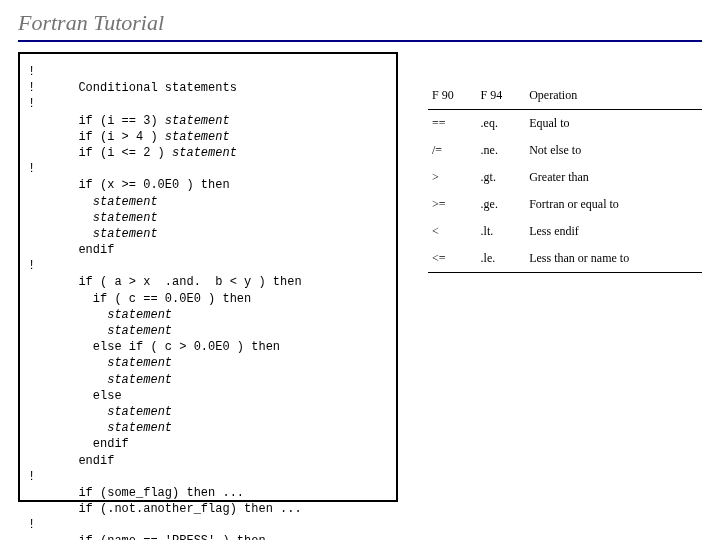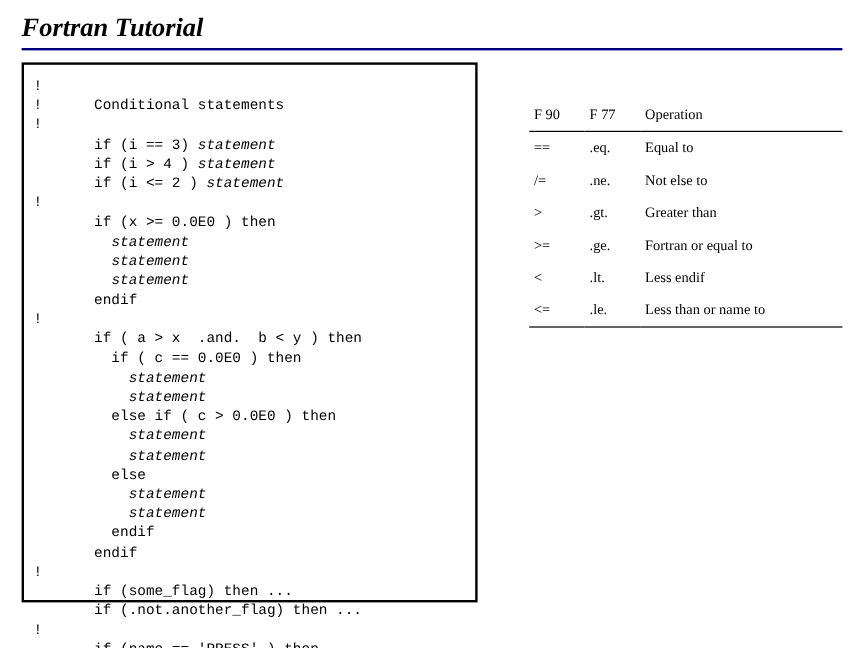--- a/index.html
+++ b/index.html
@@ -5,23 +5,23 @@
   body {
     margin: 0;
     padding: 0;
     width: 720px;
     height: 540px;
     font-family: "Times New Roman", serif;
     background: #fff;
     color: #000;
   }
   .title {
-    color: #000000;
+    color: #737373;
     font-style: italic;
-    font-weight: bold;
+    font-weight: normal;
     font-size: 22px;
     padding: 10px 0 4px 18px;
   }
   .hr {
     border-top: 2px solid #000080;
     margin: 0 18px 10px 18px;
   }
   .content {
     display: flex;
     padding: 0 18px;
@@ -35,21 +35,20 @@
     font-family: "Courier New", monospace;
     font-size: 12px;
     line-height: 1.35;
     white-space: pre;
   }
   .codebox .italic { font-style: italic; }
   .right {
     flex: 1;
     padding-left: 30px;
     padding-top: 30px;
-    margin-left: 13px;
   }
   table {
     border-collapse: collapse;
     font-size: 12px;
     width: 100%;
   }
   th {
     text-align: left;
     font-weight: normal;
     padding: 6px 4px;
@@ -68,21 +67,21 @@
 <div class="title">Fortran Tutorial</div>
 <div class="hr"></div>
 
 <div class="content">
   <div class="codebox" id="codebox"><div>!</div><div>!      Conditional statements</div><div>!</div><div><span>       if (i == 3) </span><span class="italic">statement</span></div><div><span>       if (i &gt; 4 ) </span><span class="italic">statement</span></div><div><span>       if (i &lt;= 2 ) </span><span class="italic">statement</span></div><div>!</div><div>       if (x &gt;= 0.0E0 ) then</div><div><span>         </span><span class="italic">statement</span></div><div><span>         </span><span class="italic">statement</span></div><div><span>         </span><span class="italic">statement</span></div><div>       endif</div><div>!</div><div>       if ( a &gt; x  .and.  b &lt; y ) then</div><div>         if ( c == 0.0E0 ) then</div><div><span>           </span><span class="italic">statement</span></div><div><span>           </span><span class="italic">statement</span></div><div>         else if ( c &gt; 0.0E0 ) then</div><div><span>           </span><span class="italic">statement</span></div><div><span>           </span><span class="italic">statement</span></div><div>         else</div><div><span>           </span><span class="italic">statement</span></div><div><span>           </span><span class="italic">statement</span></div><div>         endif</div><div>       endif</div><div>!</div><div>       if (some_flag) then ...</div><div>       if (.not.another_flag) then ...</div><div>!</div><div>       if (name == 'PRESS' ) then ...</div></div>
   <div class="right">
     <table>
       <thead>
         <tr>
           <th>F 90</th>
-          <th>F 77</th>
+          <th>F 94</th>
           <th>Operation</th>
         </tr>
       </thead>
       <tbody id="tbody">
           <tr>
             <td>==</td>
             <td>.eq.</td>
             <td>Equal to</td>
           </tr>
           <tr>

